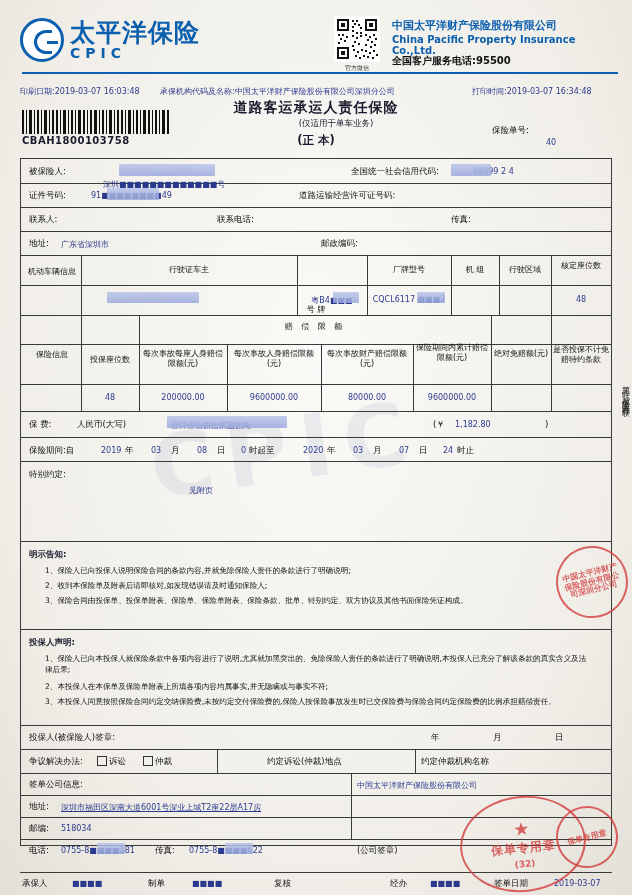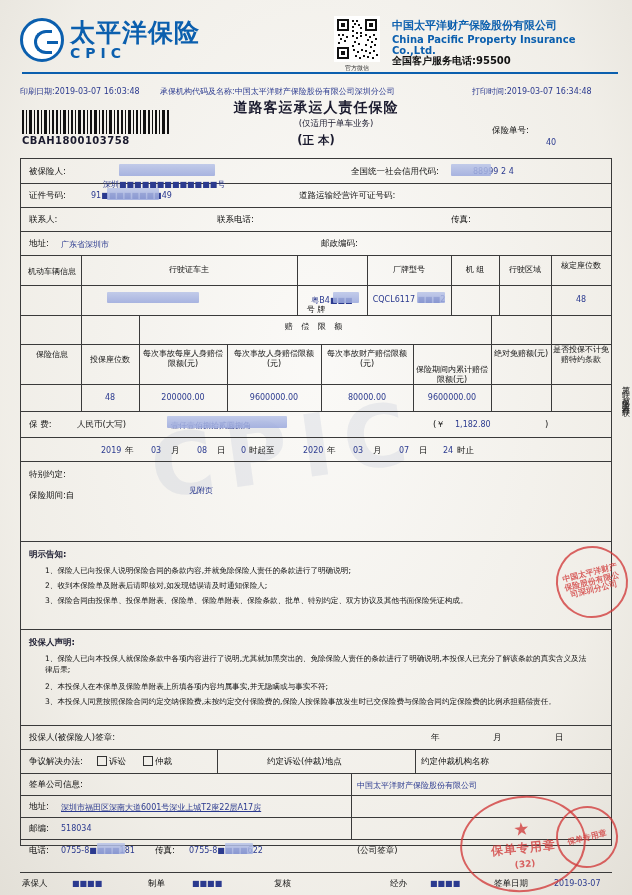--- a/index.html
+++ b/index.html
@@ -354,41 +354,41 @@
     <div class="valc" style="left:532px;top:136px;width:56px;">48</div>
 
     <div class="hd" style="left:6px;top:190px;width:50px;line-height:1.5;">保险信息</div>
 
     <div class="hd" style="left:120px;top:163px;width:348px;letter-spacing:3px;">赔 偿 限 额</div>
 
     <div class="hd" style="left:62px;top:196px;width:54px;">投保座位数</div>
     <div class="hd" style="left:120px;top:190px;width:84px;">每次事故每座人身赔偿限额(元)</div>
     <div class="hd" style="left:208px;top:190px;width:90px;">每次事故人身赔偿限额(元)</div>
     <div class="hd" style="left:302px;top:190px;width:88px;">每次事故财产赔偿限额(元)</div>
-    <div class="hd" style="left:394px;top:206px;width:74px;">保险期间内累计赔偿限额(元)</div>
+    <div class="hd" style="left:394px;top:184px;width:74px;">保险期间内累计赔偿限额(元)</div>
     <div class="hd" style="left:472px;top:190px;width:56px;">绝对免赔额(元)</div>
     <div class="hd" style="left:532px;top:186px;width:56px;">是否投保不计免赔特约条款</div>
 
     <div class="valc" style="left:62px;top:234px;width:54px;">48</div>
     <div class="valc" style="left:120px;top:234px;width:84px;">200000.00</div>
     <div class="valc" style="left:208px;top:234px;width:90px;">9600000.00</div>
     <div class="valc" style="left:302px;top:234px;width:88px;">80000.00</div>
     <div class="valc" style="left:394px;top:234px;width:74px;">9600000.00</div>
     <div class="valc" style="left:472px;top:234px;width:56px;"></div>
     <div class="valc" style="left:532px;top:234px;width:56px;"></div>
 
     <div class="lbl" style="left:8px;top:260px;">保 费:</div>
     <div class="lbl" style="left:56px;top:260px;">人民币(大写)</div>
     <div class="val" style="left:150px;top:261px;">壹仟壹佰捌拾贰圆捌角</div>
     <div class="redact" style="left:146px;top:257px;width:120px;height:12px;"></div>
     <div class="lbl" style="left:412px;top:260px;">(￥</div>
     <div class="val" style="left:434px;top:261px;">1,182.80</div>
     <div class="lbl" style="left:524px;top:260px;">)</div>
 
-    <div class="lbl" style="left:8px;top:286px;margin-top:45px;">保险期间:自</div>
+    <div class="lbl" style="left:8px;top:286px;">保险期间:自</div>
     <div class="val" style="left:80px;top:287px;">2019</div>
     <div class="lbl" style="left:104px;top:286px;">年</div>
     <div class="val" style="left:130px;top:287px;">03</div>
     <div class="lbl" style="left:150px;top:286px;">月</div>
     <div class="val" style="left:176px;top:287px;">08</div>
     <div class="lbl" style="left:196px;top:286px;">日</div>
     <div class="val" style="left:220px;top:287px;">0</div>
     <div class="lbl" style="left:228px;top:286px;">时起至</div>
     <div class="val" style="left:282px;top:287px;">2020</div>
     <div class="lbl" style="left:306px;top:286px;">年</div>

